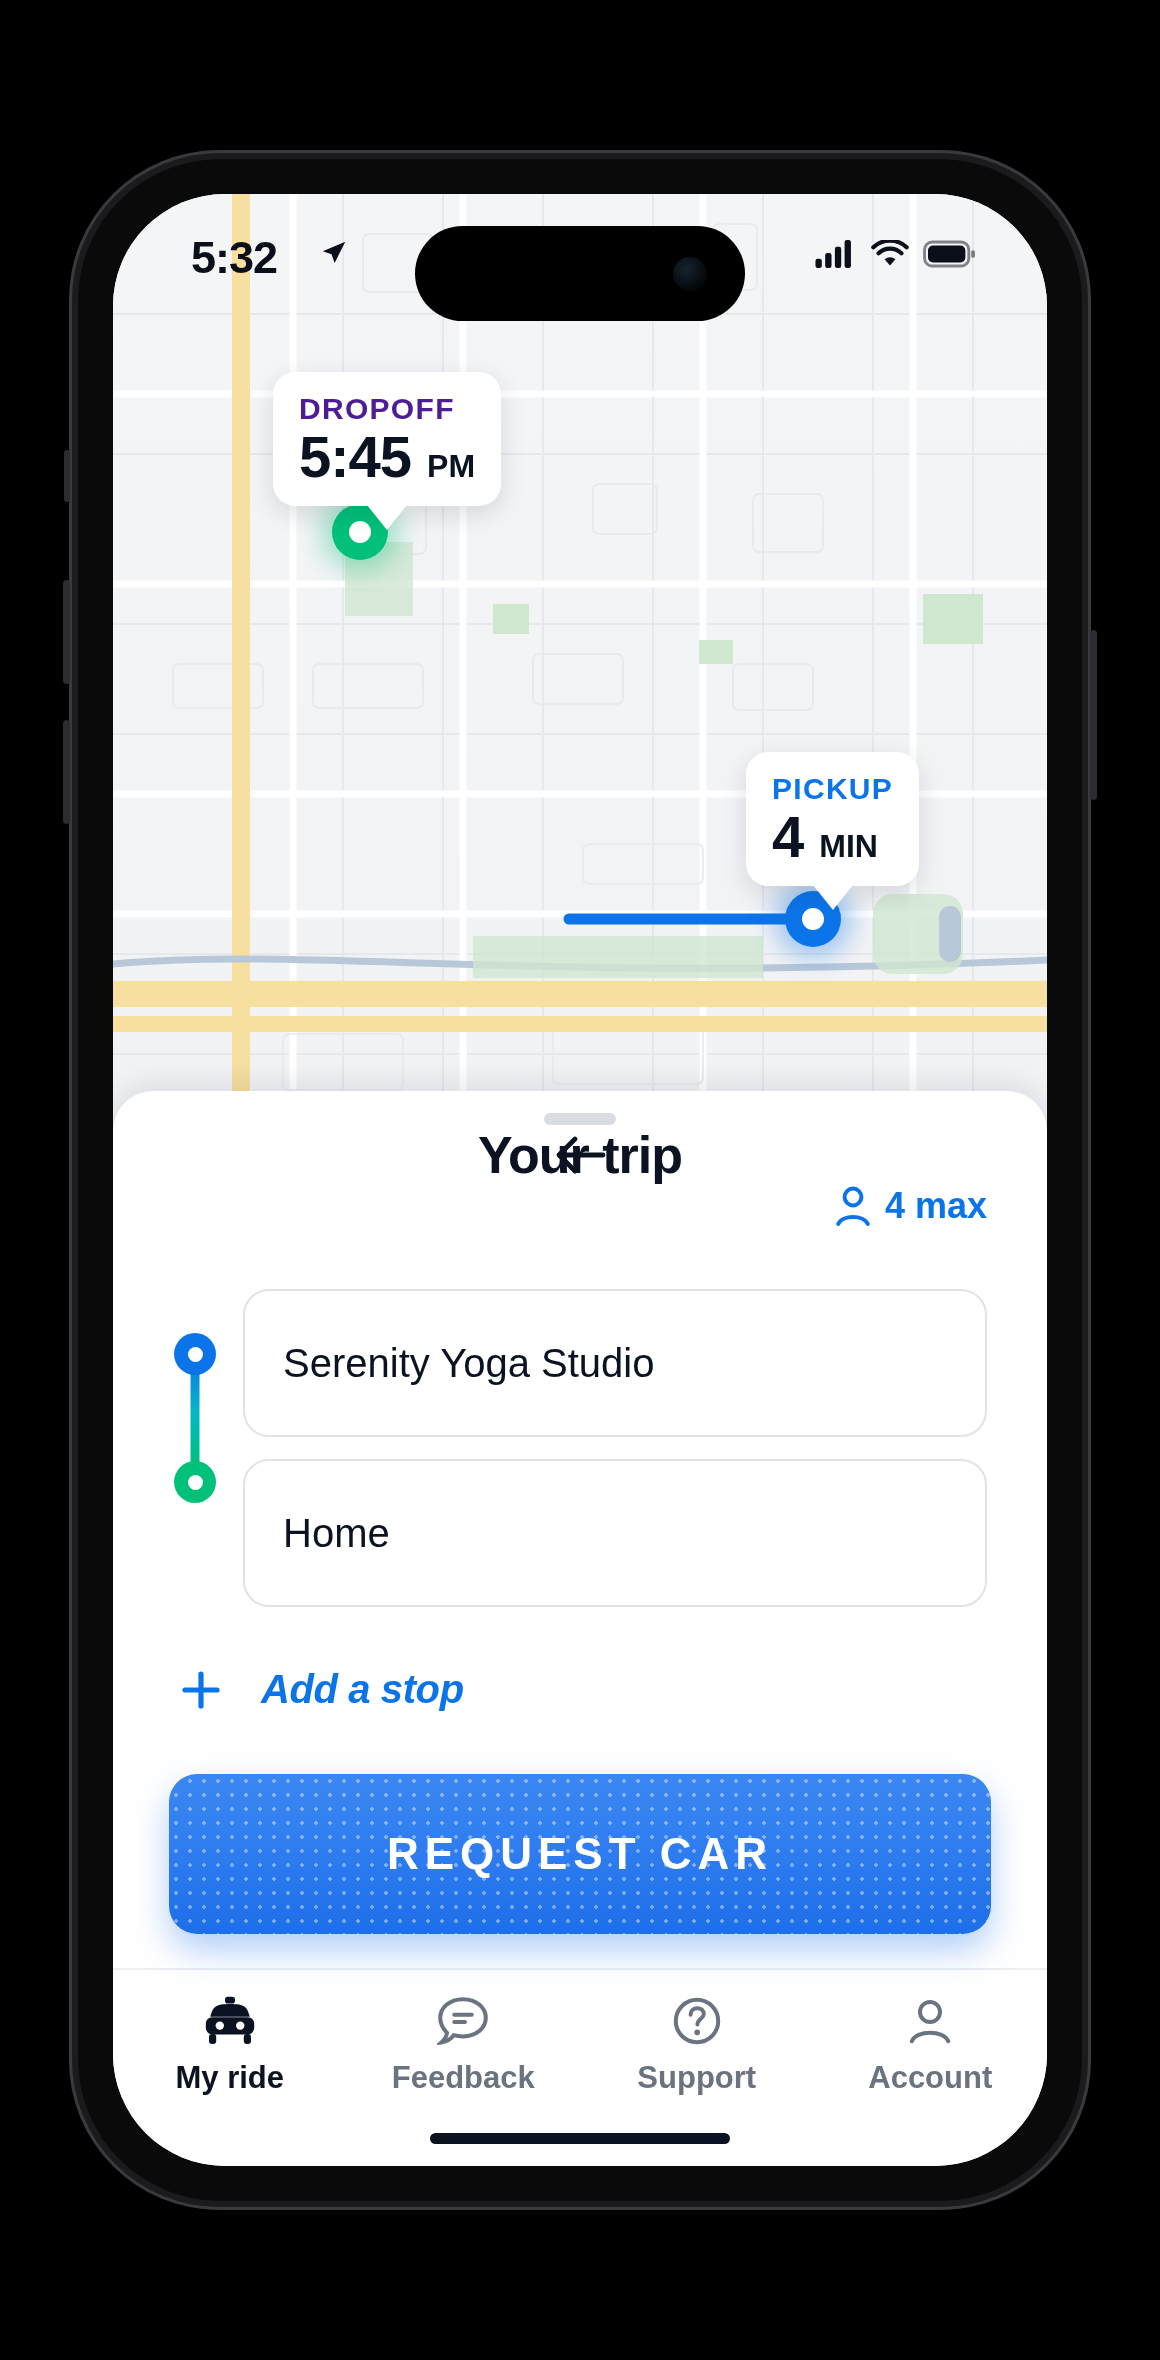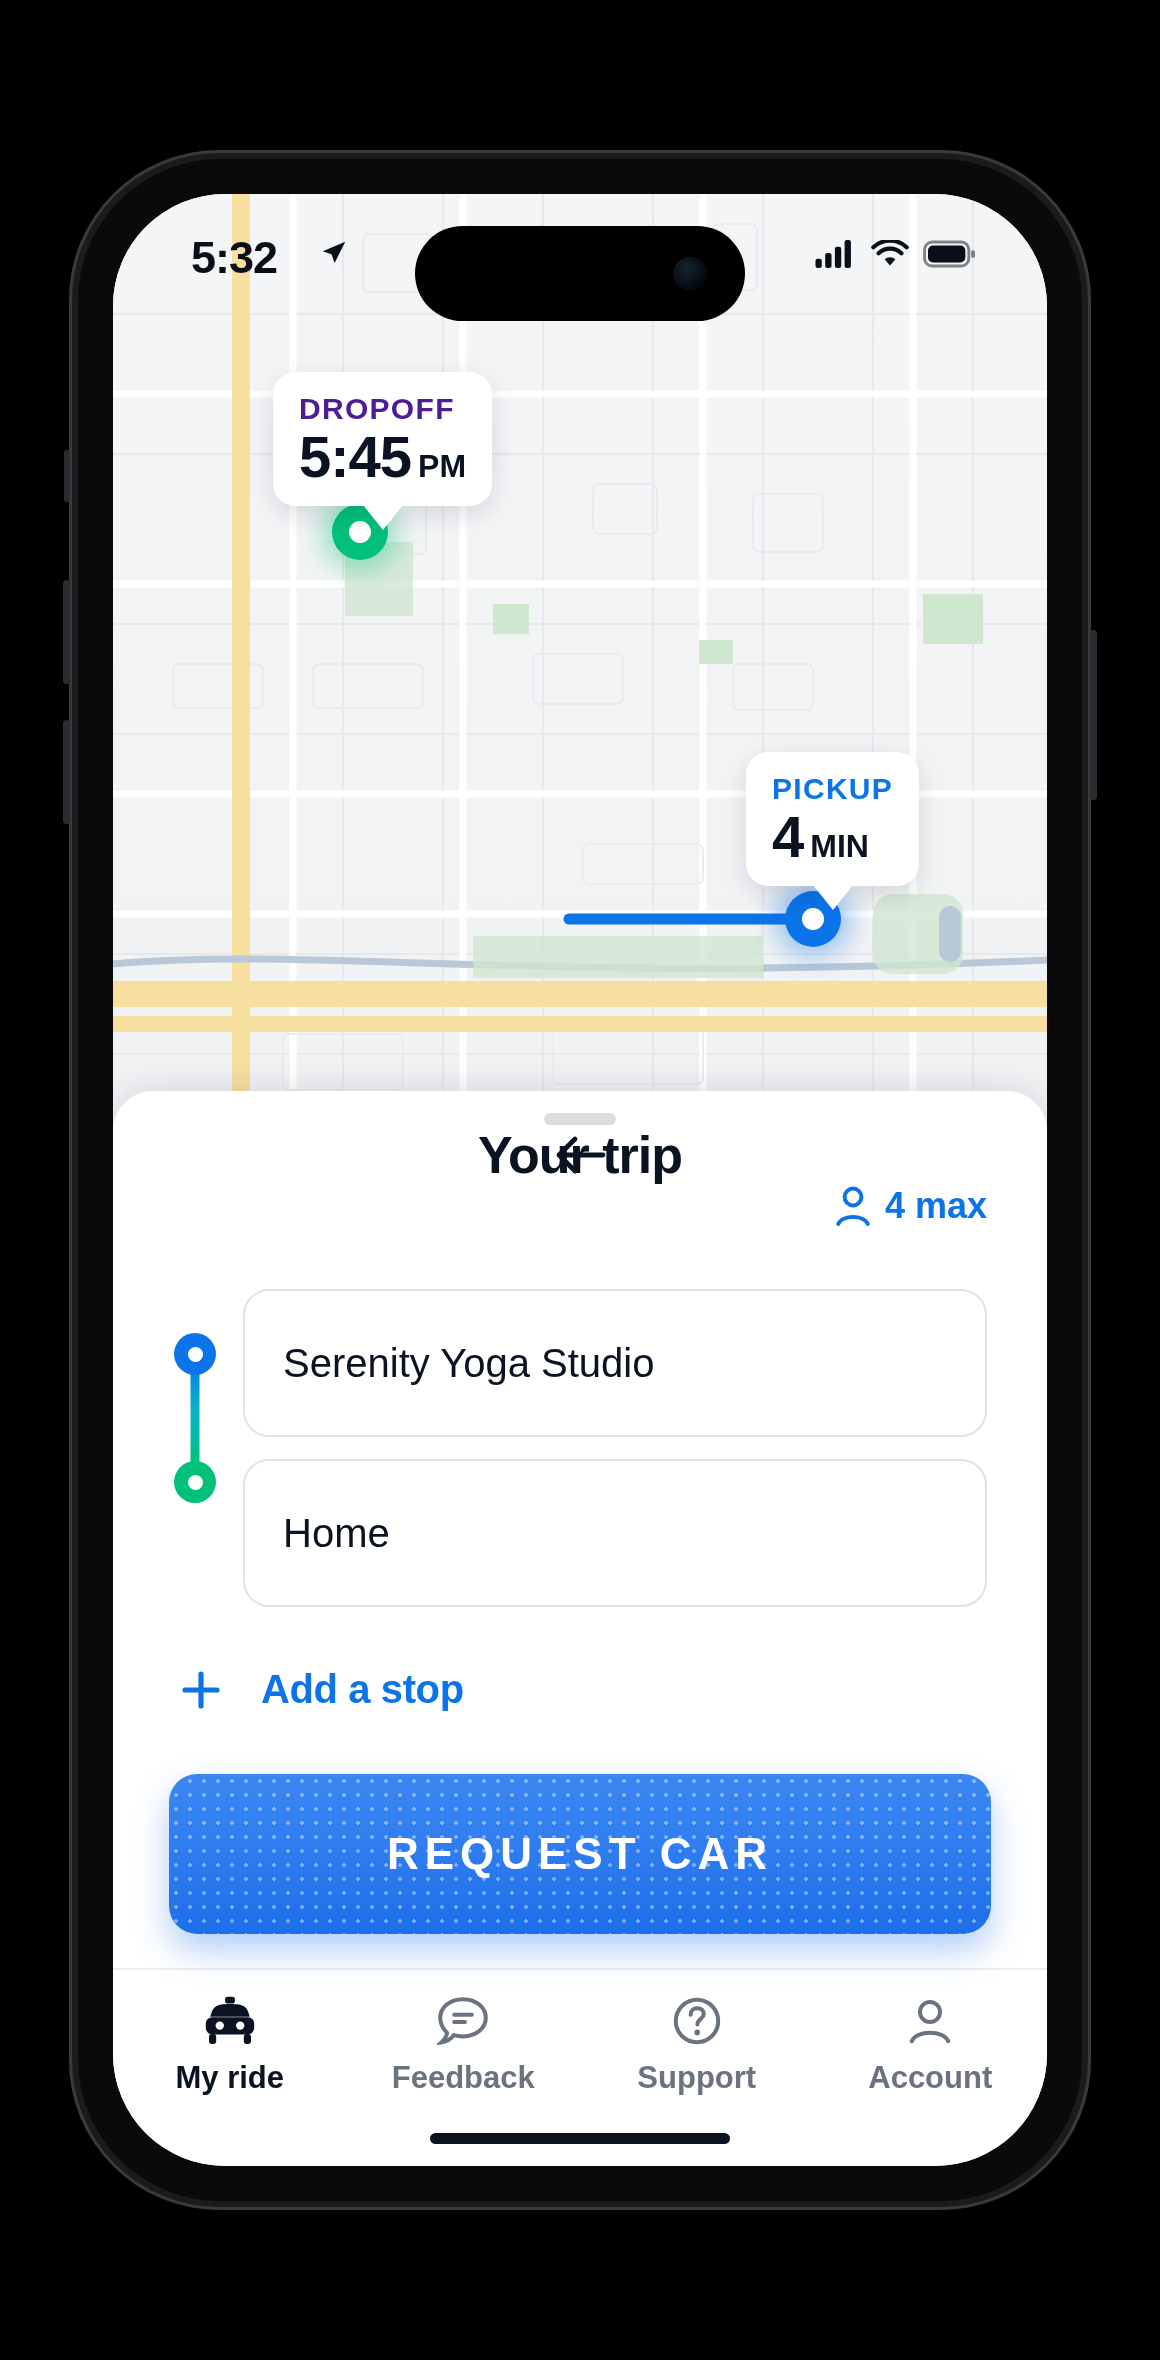--- a/index.html
+++ b/index.html
@@ -106,21 +106,21 @@
     border-right:24px solid transparent;
     border-top:30px solid #fff;
   }
   .callout-label {
     font-size:30px; font-weight:800; letter-spacing:1.3px;
     margin-bottom:4px; line-height:1;
   }
   .label-drop { color:#4c1d95; }
   .label-pick { color:#0b74e8; }
   .callout-value {
-    display:flex; align-items:baseline; gap:7px;
+    display:flex; align-items:baseline; gap:16px;
     color:#0b1222;
   }
   .cv-big { font-size:58px; font-weight:700; letter-spacing:-1px; line-height:1; }
   .cv-sm  { font-size:32px; font-weight:600; line-height:1; }
 
   .callout-dropoff { left:160px; top:178px; }
   .callout-pickup  { left:633px; top:558px; }
 
   
   .sheet {
@@ -184,20 +184,21 @@
     height:148px; border:2px solid #dfe3e8; border-radius:26px;
     display:flex; align-items:center; padding:0 38px;
     font-size:40px; color:#0b1222; font-weight:400;
     background:#fff; cursor:text;
   }
 
   .add-stop {
     display:flex; align-items:center; gap:38px;
     padding:60px 60px 0 66px;
     cursor:pointer;
+    font-style:italic;
   }
   .add-stop-label {
     color:#0b74e8; font-size:40px; font-weight:700; letter-spacing:-.4px;
   }
 
   
   .cta-wrap { padding:62px 56px 0; }
   .cta {
     position:relative; height:160px; border-radius:28px;
     background:

